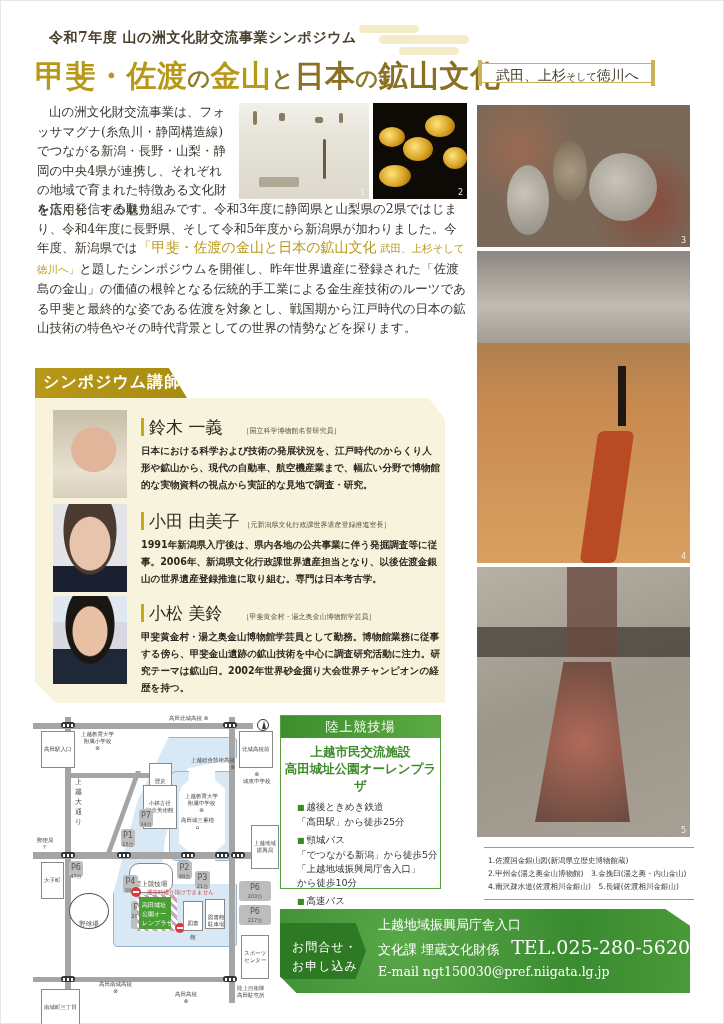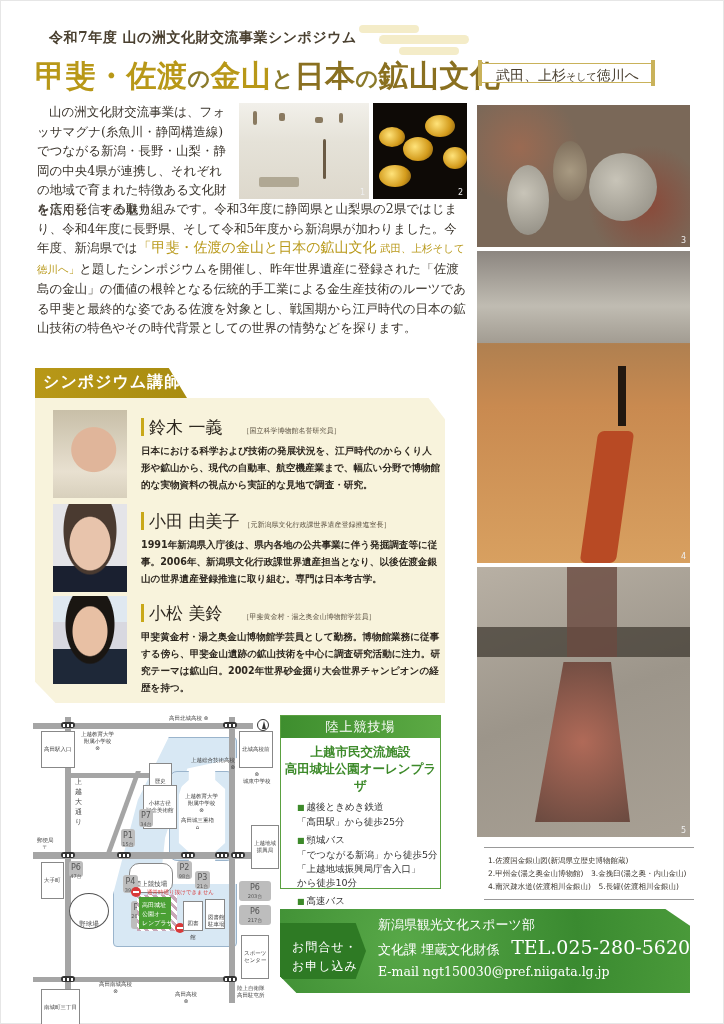--- a/index.html
+++ b/index.html
@@ -271,19 +271,19 @@
       <li><span class="b">■</span><span>高速バス</span><br><span>「北城町三丁目」から徒歩15分</span></li>
     </ul>
   </div>
 
   <div class="contact">
     <div class="lbl2">
       <div>お問合せ・</div>
       <div>お申し込み</div>
     </div>
     <div class="txt">
-      <div class="l1">新潟県観光文化スポーツ部</div>
+      <div class="l1">上越地域振興局庁舎入口</div>
       <div class="l2"><span>文化課 埋蔵文化財係</span><span class="tel">TEL.025-280-5620</span></div>
       <div class="l3">E-mail ngt150030@pref.niigata.lg.jp</div>
     </div>
   </div>
 
 </div>
 
 </body></html>

